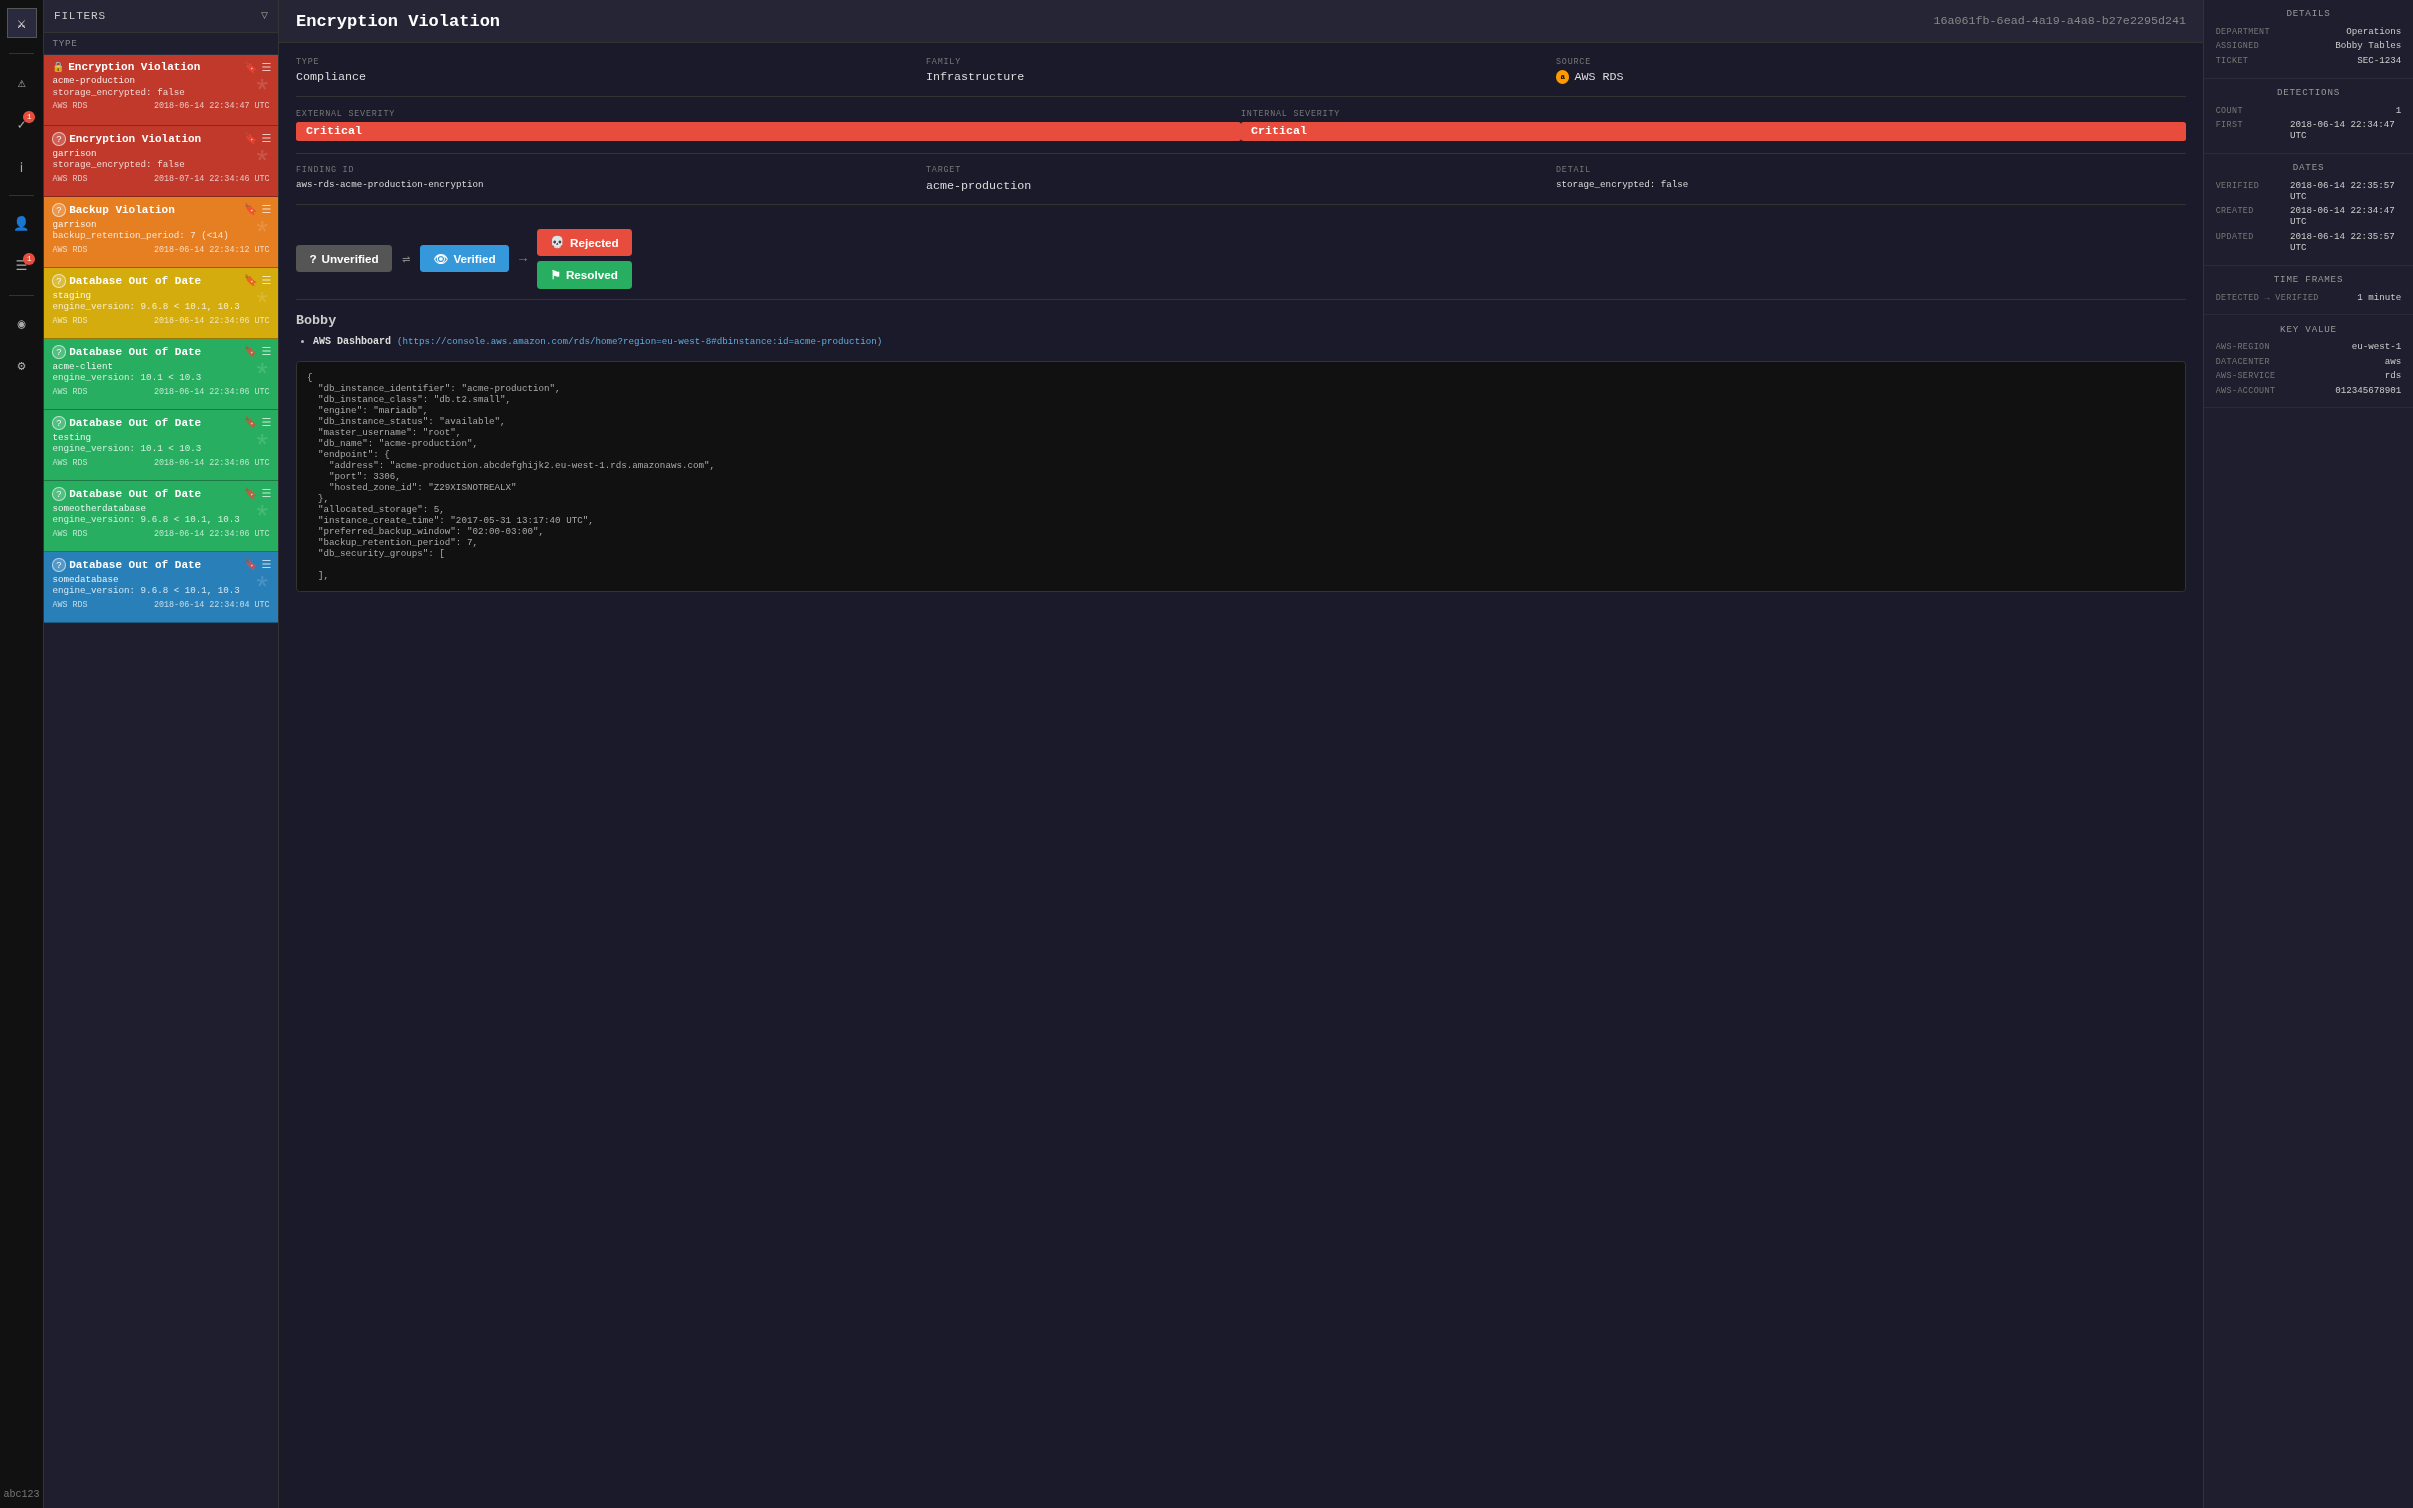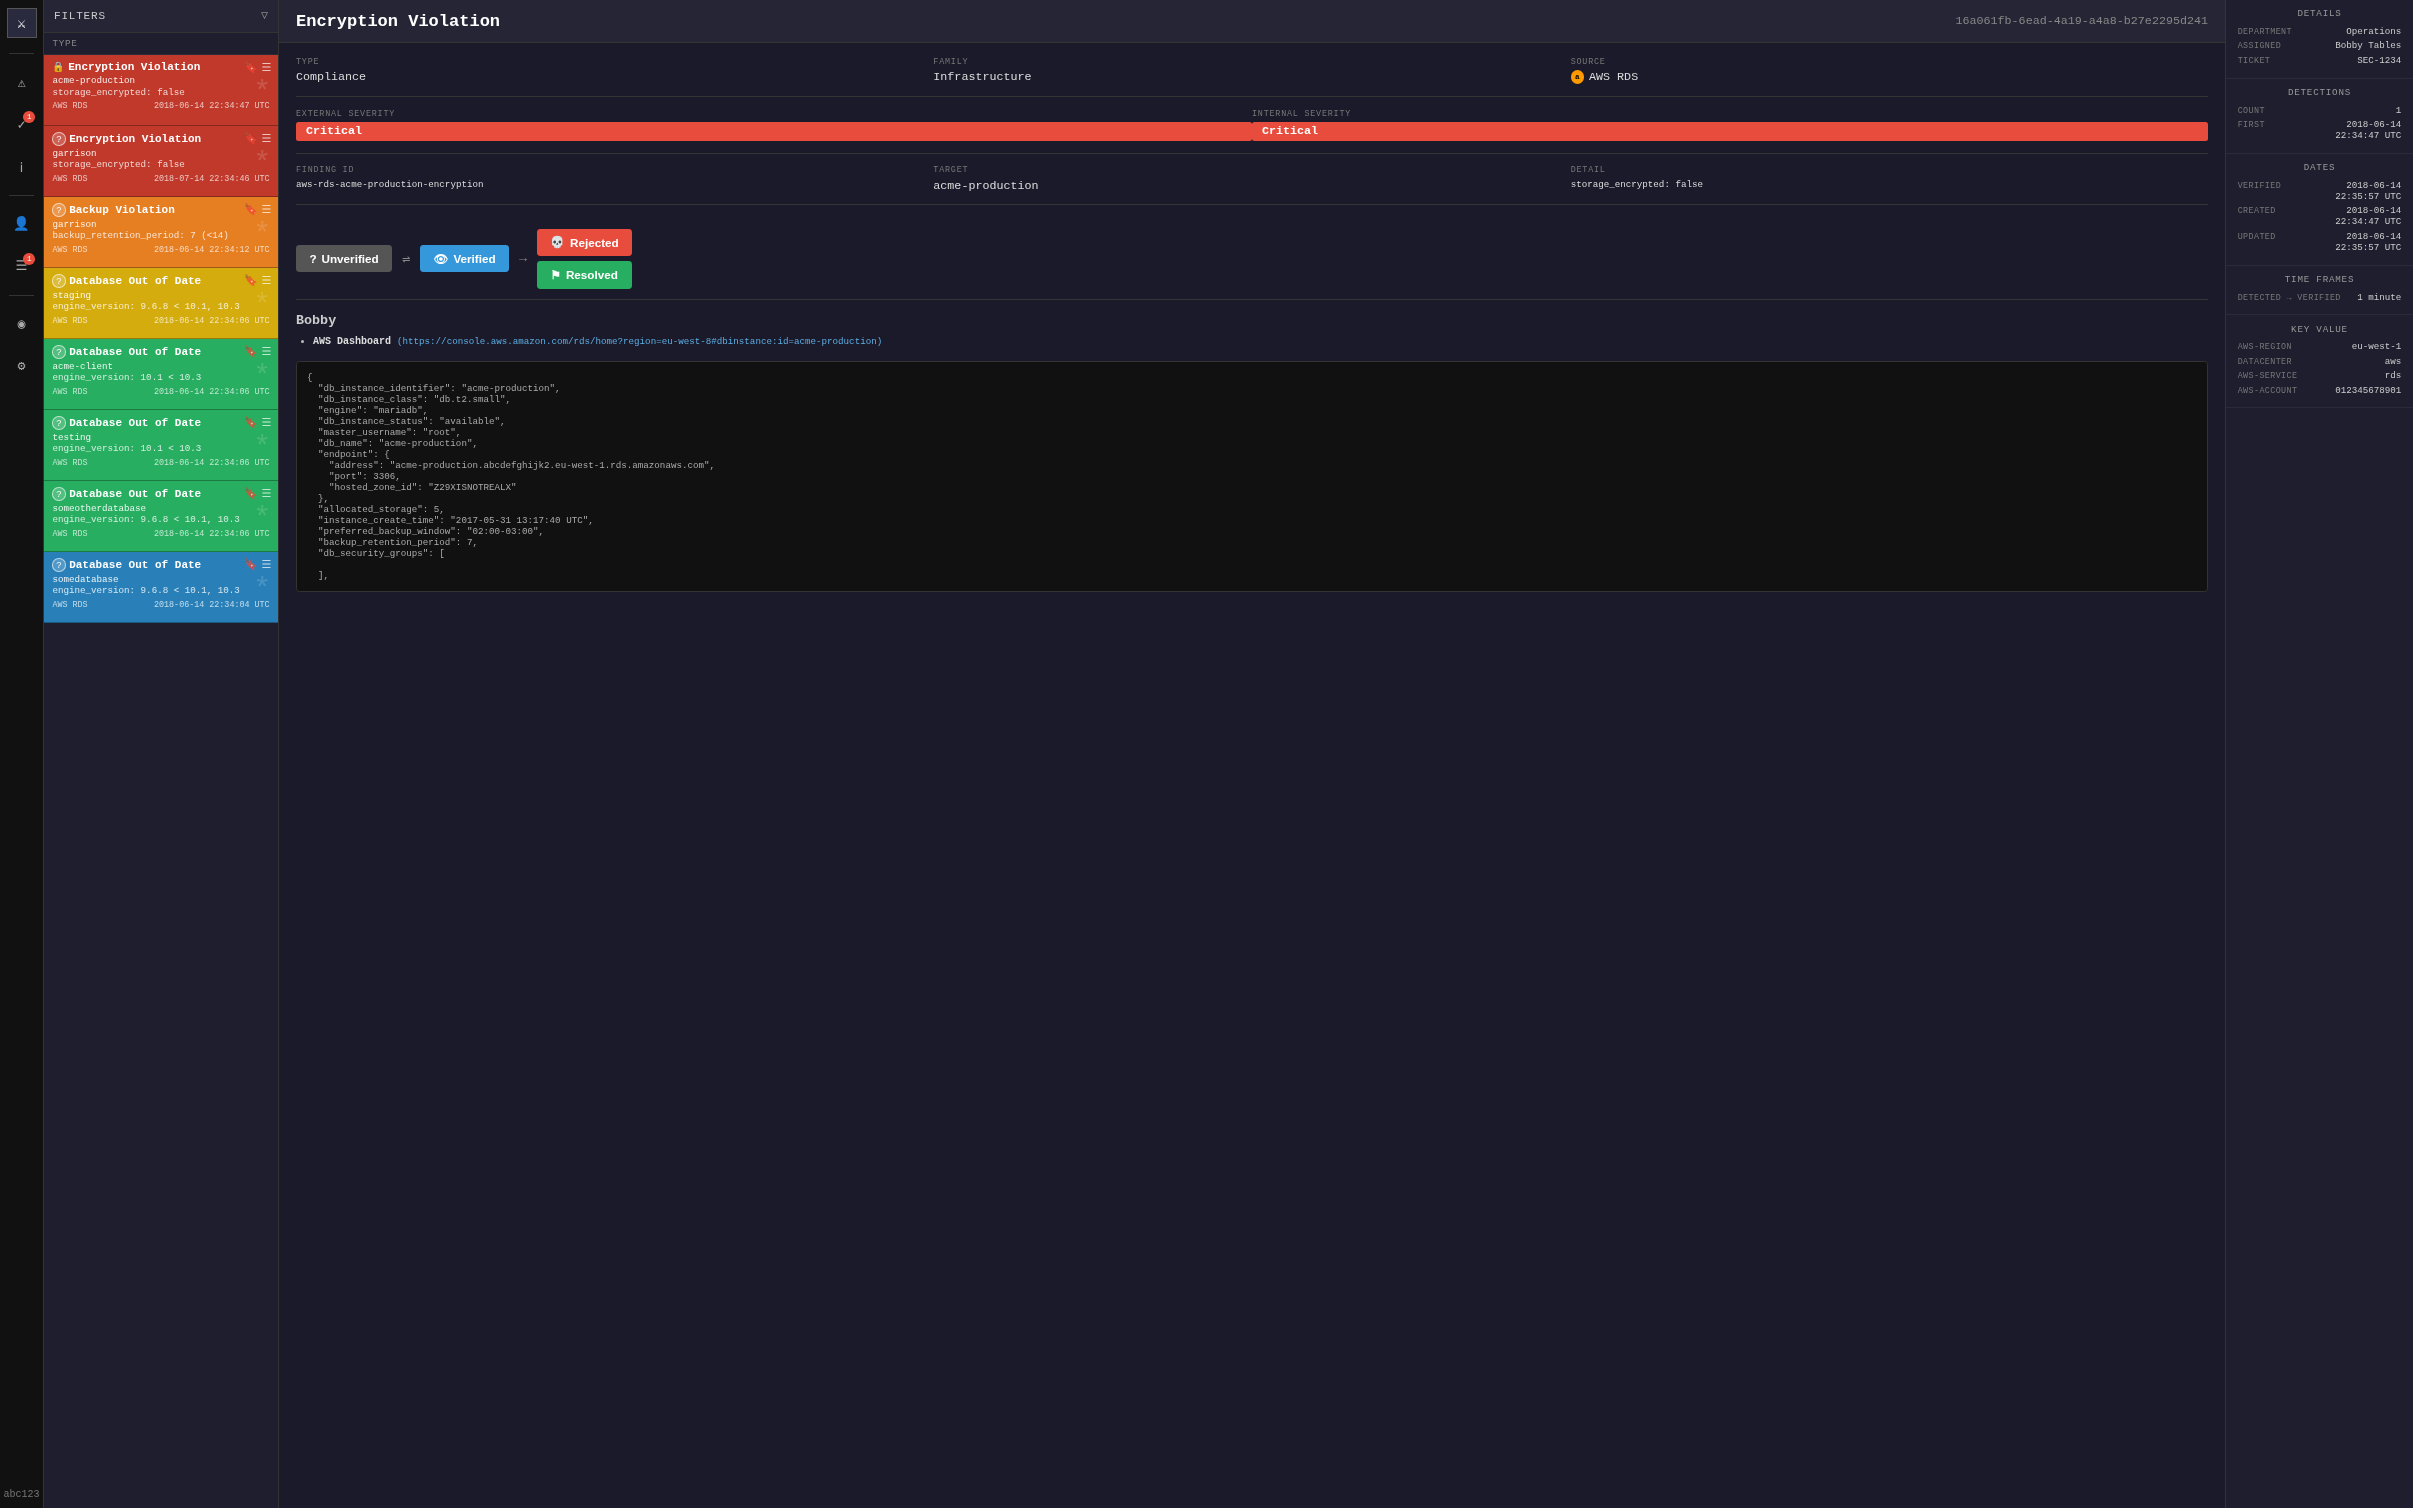--- a/index.html
+++ b/index.html
@@ -362,21 +362,21 @@
       border-radius: 3.4px;
       font-family: 'Courier New', monospace;
       font-size: 9.2px;
       color: #aaa;
       white-space: pre-wrap;
       border: 0.8px solid #333;
     }
 
     
     .right-panel {
-      width: 188px;
+      width: 210px;
       background: #1e1e2e;
       border-left: 0.8px solid #333;
       overflow-y: auto;
       flex-shrink: 0;
     }
     .right-panel::-webkit-scrollbar { width: 3.4px; }
     .right-panel::-webkit-scrollbar-track { background: #1e1e2e; }
     .right-panel::-webkit-scrollbar-thumb { background: #444; }
 
     .rp-section {
@@ -399,21 +399,20 @@
     }
     .rp-key {
       color: #777;
       font-size: 8.4px;
       letter-spacing: 0.4px;
       text-transform: uppercase;
     }
     .rp-val {
       color: #ccc;
       font-size: 9.2px;
-      text-align: right;
       max-width: 60%;
     }
   </style>
 </head>
 <body>
 
 <div class="left-nav">
   <div class="logo">⚔</div>
   <div class="nav-separator"></div>
   <div class="nav-icon">⚠</div>

